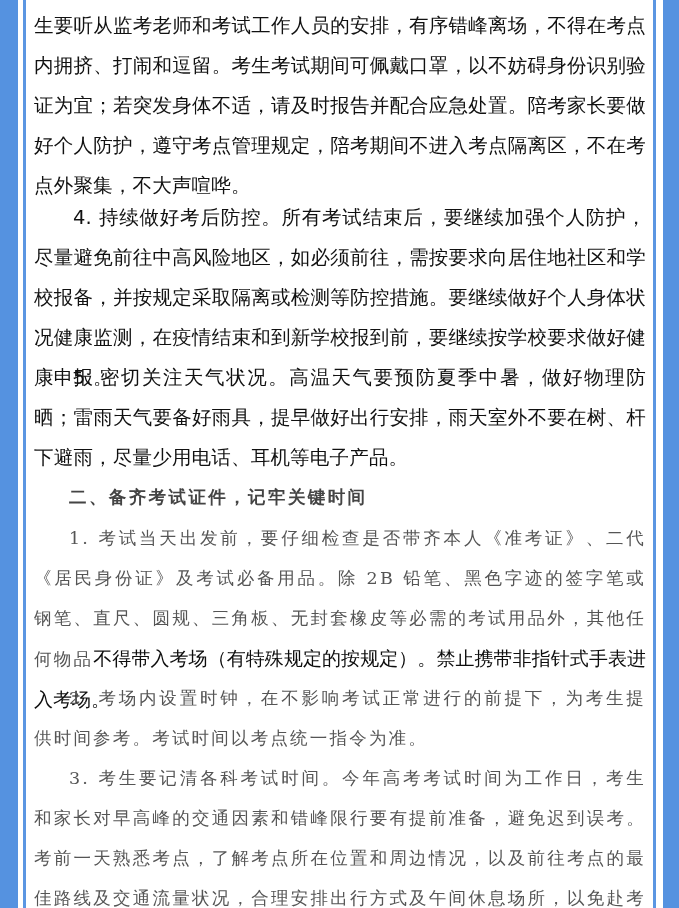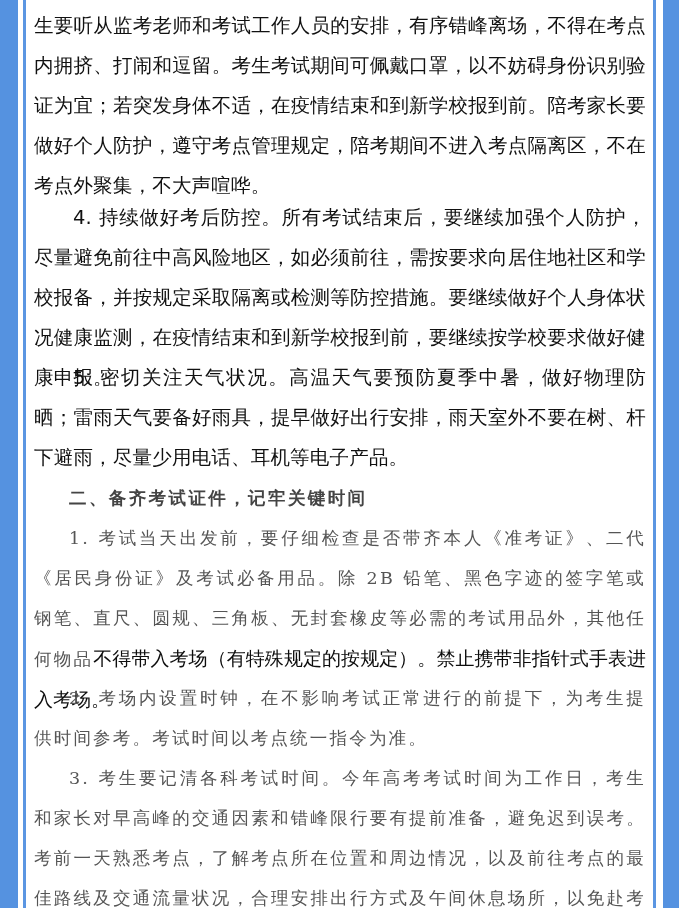--- a/index.html
+++ b/index.html
@@ -41,21 +41,21 @@
     }
     .serif {
       font-family: "DejaVu Serif", "Liberation Serif", serif;
       font-size: 17.5px;
       color: #555555;
       line-height: 40px;
       letter-spacing: 2.2px;
     }
     .indent { text-indent: 2em; }
     .heading {
-      font-family: Liberation Serif, serif;
+      font-family: Liberation Mono, monospace;
       font-size: 17.5px;
       color: #444444;
       font-weight: bold;
       line-height: 40px;
       letter-spacing: 2.4px;
       text-indent: 2em;
       margin: 0;
     }
     .emph {
       font-family: "DejaVu Sans", "Liberation Sans", sans-serif;
@@ -73,21 +73,21 @@
   </style>
 </head>
 <body>
 
 <div class="frame-left-band"></div>
 <div class="frame-left-line"></div>
 <div class="frame-right-line"></div>
 <div class="frame-right-band"></div>
 
 <div class="content">
-  <p id="p1" class="para sans">生要听从监考老师和考试工作人员的安排，有序错峰离场，不得在考点内拥挤、打闹和逗留。考生考试期间可佩戴口罩，以不妨碍身份识别验证为宜；若突发身体不适，在疫情结束和到新学校报到前。陪考家长要做好个人防护，遵守考点管理规定，陪考期间不进入考点隔离区，不在考点外聚集，不大声喧哗。</p>
+  <p id="p1" class="para sans">生要听从监考老师和考试工作人员的安排，有序错峰离场，不得在考点内拥挤、打闹和逗留。考生考试期间可佩戴口罩，以不妨碍身份识别验证为宜；若突发身体不适，请及时报告并配合应急处置。陪考家长要做好个人防护，遵守考点管理规定，陪考期间不进入考点隔离区，不在考点外聚集，不大声喧哗。</p>
 
   <p id="p2" class="para sans indent">4. 持续做好考后防控。所有考试结束后，要继续加强个人防护，尽量避免前往中高风险地区，如必须前往，需按要求向居住地社区和学校报备，并按规定采取隔离或检测等防控措施。要继续做好个人身体状况健康监测，在疫情结束和到新学校报到前，要继续按学校要求做好健康申报。</p>
 
   <p id="p3" class="para sans indent">5. 密切关注天气状况。高温天气要预防夏季中暑，做好物理防晒；雷雨天气要备好雨具，提早做好出行安排，雨天室外不要在树、杆下避雨，尽量少用电话、耳机等电子产品。</p>
 
   <h2 id="h2" class="heading">二、备齐考试证件，记牢关键时间</h2>
 
   <p id="p4" class="para serif indent"><span>1. 考试当天出发前，要仔细检查是否带齐本人《准考证》、二代《居民身份证》及考试必备用品。除 2B 铅笔、黑色字迹的签字笔或钢笔、直尺、圆规、三角板、无封套橡皮等必需的考试用品外，其他任何物品</span><span class="emph">不得带入考场（有特殊规定的按规定）。禁止携带非指针式手表进入考场。</span></p>
 
   <p id="p5" class="para serif indent">2. 考场内设置时钟，在不影响考试正常进行的前提下，为考生提供时间参考。考试时间以考点统一指令为准。</p>

